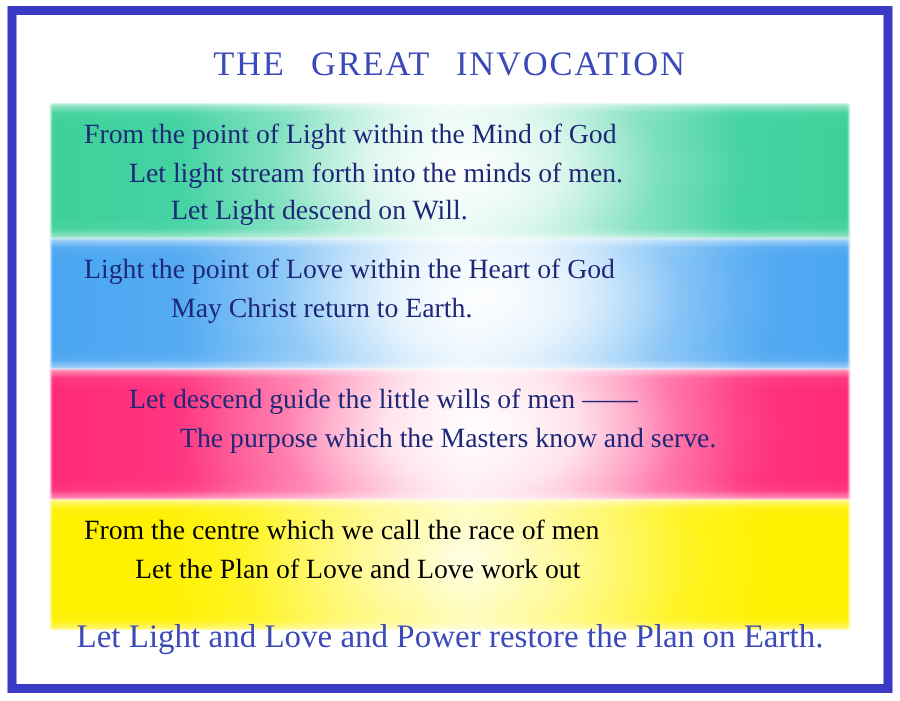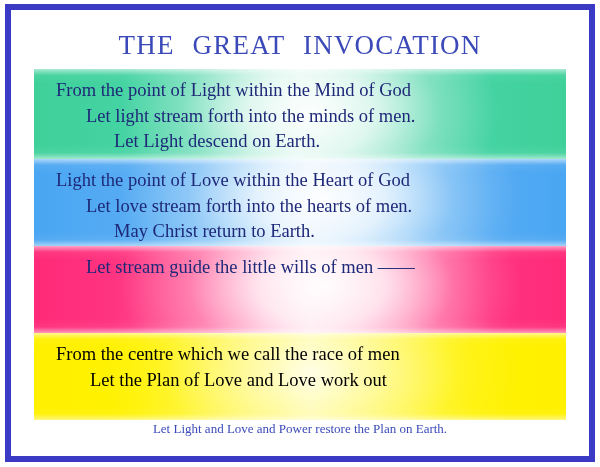--- a/index.html
+++ b/index.html
@@ -45,21 +45,21 @@
   }
 
   
   .title {
     position: absolute;
     left: 0;
     right: 0;
     top: 10px;
     text-align: center;
     color: #3b4ab8;
-    font-size: 27px;
+    font-size: 23px;
     letter-spacing: 1.2px;
     word-spacing: 10px;
     font-weight: normal;
     white-space: nowrap;
   }
 
   
   .verses {
     position: absolute;
     left: 0;
@@ -149,60 +149,60 @@
   .verse.yellow .vline.i3 { padding-left: 64px; }
 
   
   .closing {
     position: absolute;
     left: 0;
     right: 0;
     bottom: 8px;
     text-align: center;
     color: #3b4ab8;
-    font-size: 13px;
+    font-size: 22px;
     white-space: nowrap;
   }
 </style>
 </head>
 <body>
 
 <div id="poster">
   <div class="frame">
     <div class="inner">
 
       <div class="title">THE GREAT INVOCATION</div>
 
       <div class="verses">
 
         <div class="verse green first">
           <div class="wash"></div>
           <div class="feather"></div>
           <div class="lines">
             <div class="vline i1">From the point of Light within the Mind of God</div>
             <div class="vline i2">Let light stream forth into the minds of men.</div>
-            <div class="vline i3">Let Light descend on Earth.</div>
+            <div class="vline i3">Let Light descend on Will.</div>
           </div>
         </div>
 
         <div class="verse blue">
           <div class="wash"></div>
           <div class="feather"></div>
           <div class="lines">
             <div class="vline i1">Light the point of Love within the Heart of God</div>
-            <div class="vline i2">Let love stream forth into the hearts of men.</div>
             <div class="vline i3">May Christ return to Earth.</div>
           </div>
         </div>
 
         <div class="verse pink">
           <div class="wash"></div>
           <div class="feather"></div>
           <div class="lines">
-            <div class="vline i2">Let stream guide the little wills of men ——</div>
+            <div class="vline i2">Let descend guide the little wills of men ——</div>
+            <div class="vline i3">The purpose which the Masters know and serve.</div>
           </div>
         </div>
 
         <div class="verse yellow">
           <div class="wash"></div>
           <div class="feather"></div>
           <div class="lines">
             <div class="vline i1">From the centre which we call the race of men</div>
             <div class="vline i2">Let the Plan of Love and Love work out</div>
           </div>

